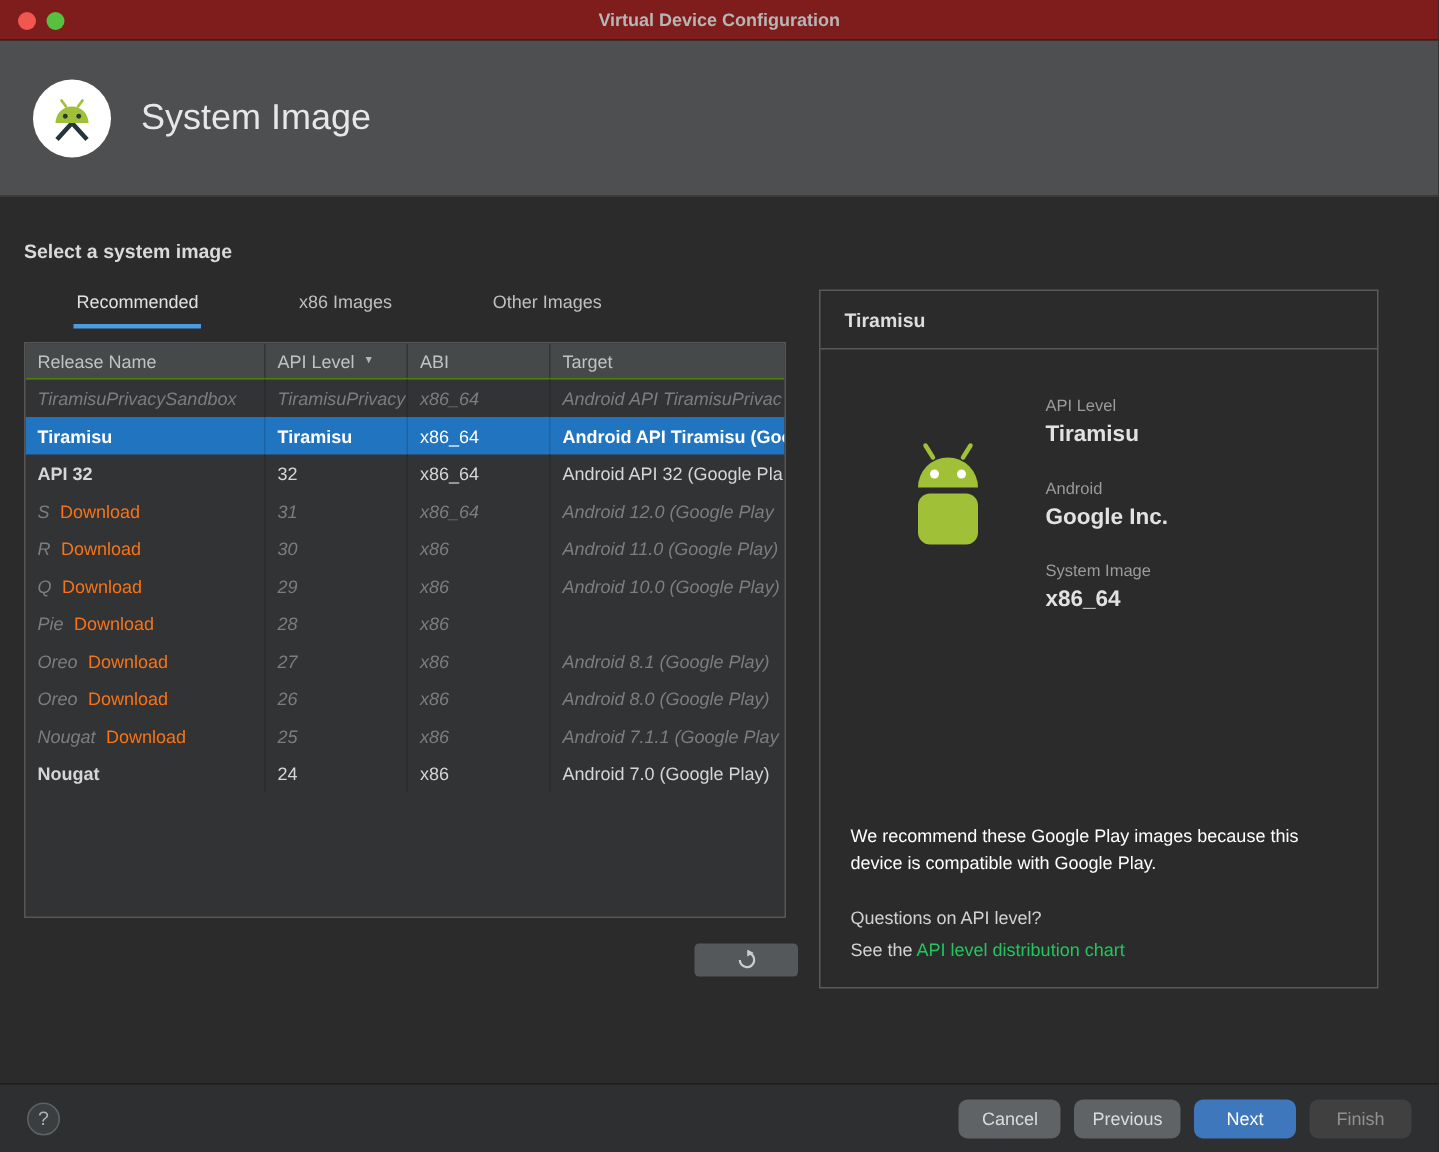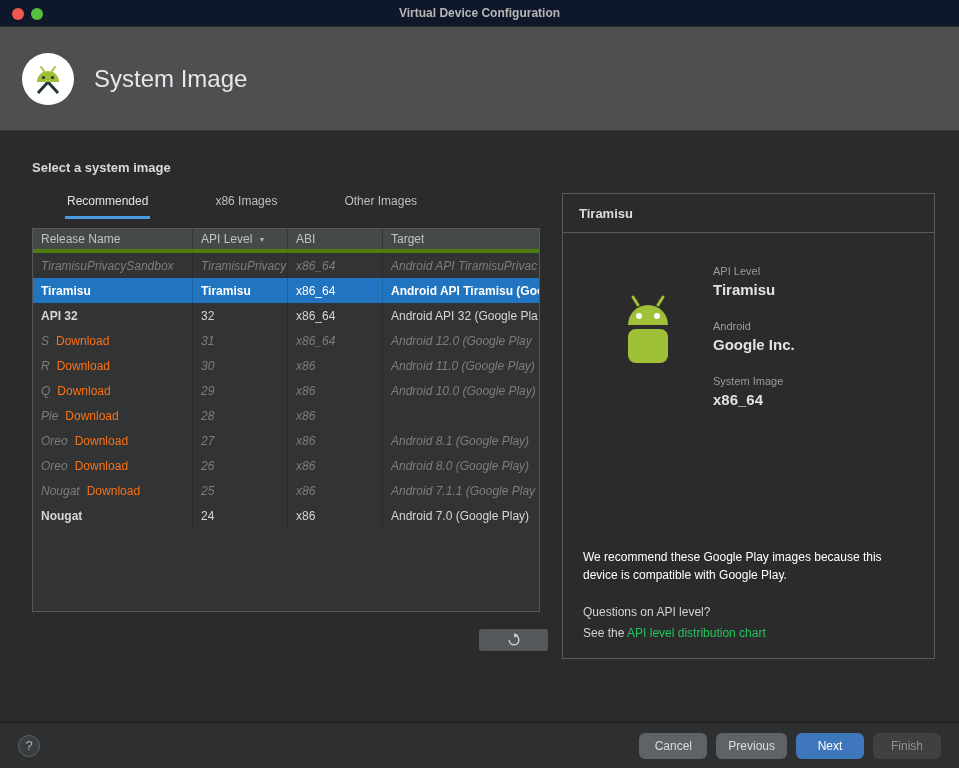--- a/index.html
+++ b/index.html
@@ -6,54 +6,54 @@
   html, body { width: 959px; height: 768px; }
   body {
     background: #2b2b2b;
     font-family: "Liberation Sans", sans-serif;
     overflow: hidden;
     position: relative;
     color: #d4d4d4;
   }
   
   .titlebar {
-    height: 27px; background: #0f172a; border-bottom: 1px solid #282828;
+    height: 27px; background: #7f1d1d; border-bottom: 1px solid #282828;
     display: flex; align-items: center; justify-content: center; position: relative;
   }
   .titlebar .title { font-size: 12px; font-weight: bold; color: #b6b6b6; }
   .traffic-lights { position: absolute; left: 12px; top: 8px; display: flex; gap: 7px; }
   .tl { width: 12px; height: 12px; border-radius: 50%; display: inline-block; }
   .tl.red { background: #f1574e; }
   .tl.green { background: #57c13f; }
   
   .header {
     height: 104px; background: #4d4f51; border-bottom: 1px solid #3a3a3a;
     display: flex; align-items: center; padding-left: 22px;
   }
   .header-icon-circle {
     width: 52px; height: 52px; border-radius: 50%; background: #ffffff;
     display: flex; align-items: center; justify-content: center; flex: none;
   }
   .header-title { margin-left: 20px; font-size: 24px; color: #e5e7e9; }
   
-  .main { display: flex; padding-left: 32px; }
+  .main { display: flex; padding-left: 16px; }
   .left-col { width: 508px; flex: none; }
   .section-title { margin-top: 29px; font-size: 13px; font-weight: bold; color: #dadada; }
   .tabs { margin-top: 19px; display: flex; gap: 30px; }
   .tab {
     font-size: 12px; color: #bfbfbf; padding: 0 2px 8px;
     border-bottom: 3px solid transparent; cursor: pointer; margin-left: 33px;
   }
   .tab.active { color: #e2e2e2; border-bottom-color: #4a9be0; }
   
   .table {
     margin-top: 9px; width: 508px; height: 384px;
     background: #313335; border: 1px solid #565656; overflow: hidden;
   }
-  .thead { display: flex; height: 24px; background: #45494a; border-bottom: 4px solid #4d7c0f; text-align: center; }
+  .thead { display: flex; height: 24px; background: #45494a; border-bottom: 1px solid #4d7c0f; text-align: center; }
   .th {
     font-size: 12px; color: #c2c2c2; display: flex; align-items: center;
     padding: 0 8px; border-right: 1px solid #333637; cursor: pointer;
     white-space: nowrap; overflow: hidden;
   }
   .sort-arrow { font-size: 7px; color: #b5b5b5; margin-left: 6px; }
   .c-name { width: 160px; flex: none; }
   .c-api { width: 95px; flex: none; }
   .c-abi { width: 95px; flex: none; }
   .c-target { flex: 1; border-right: none !important; }

